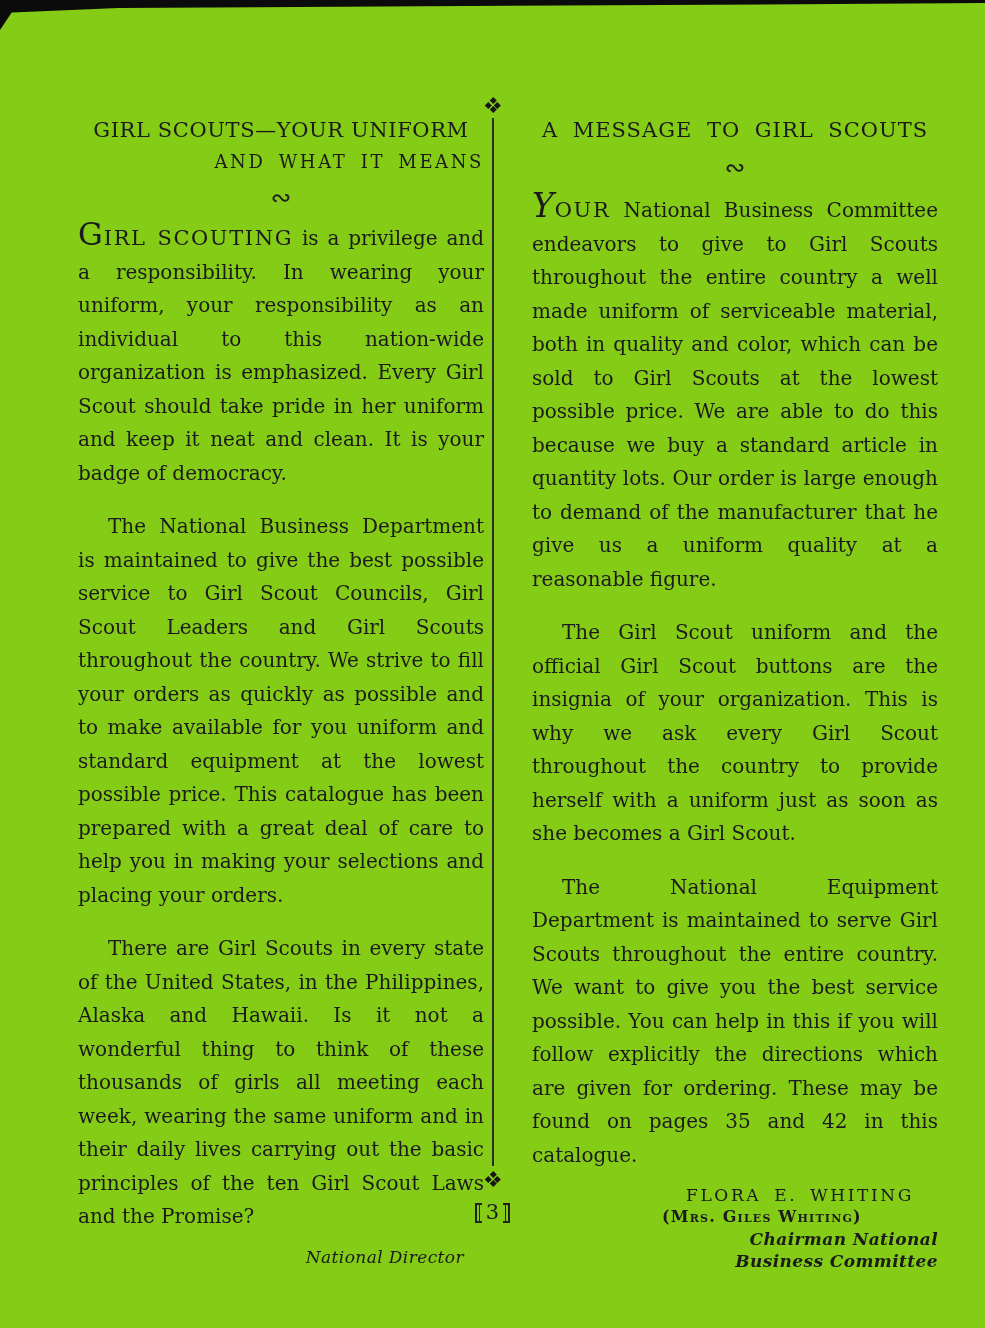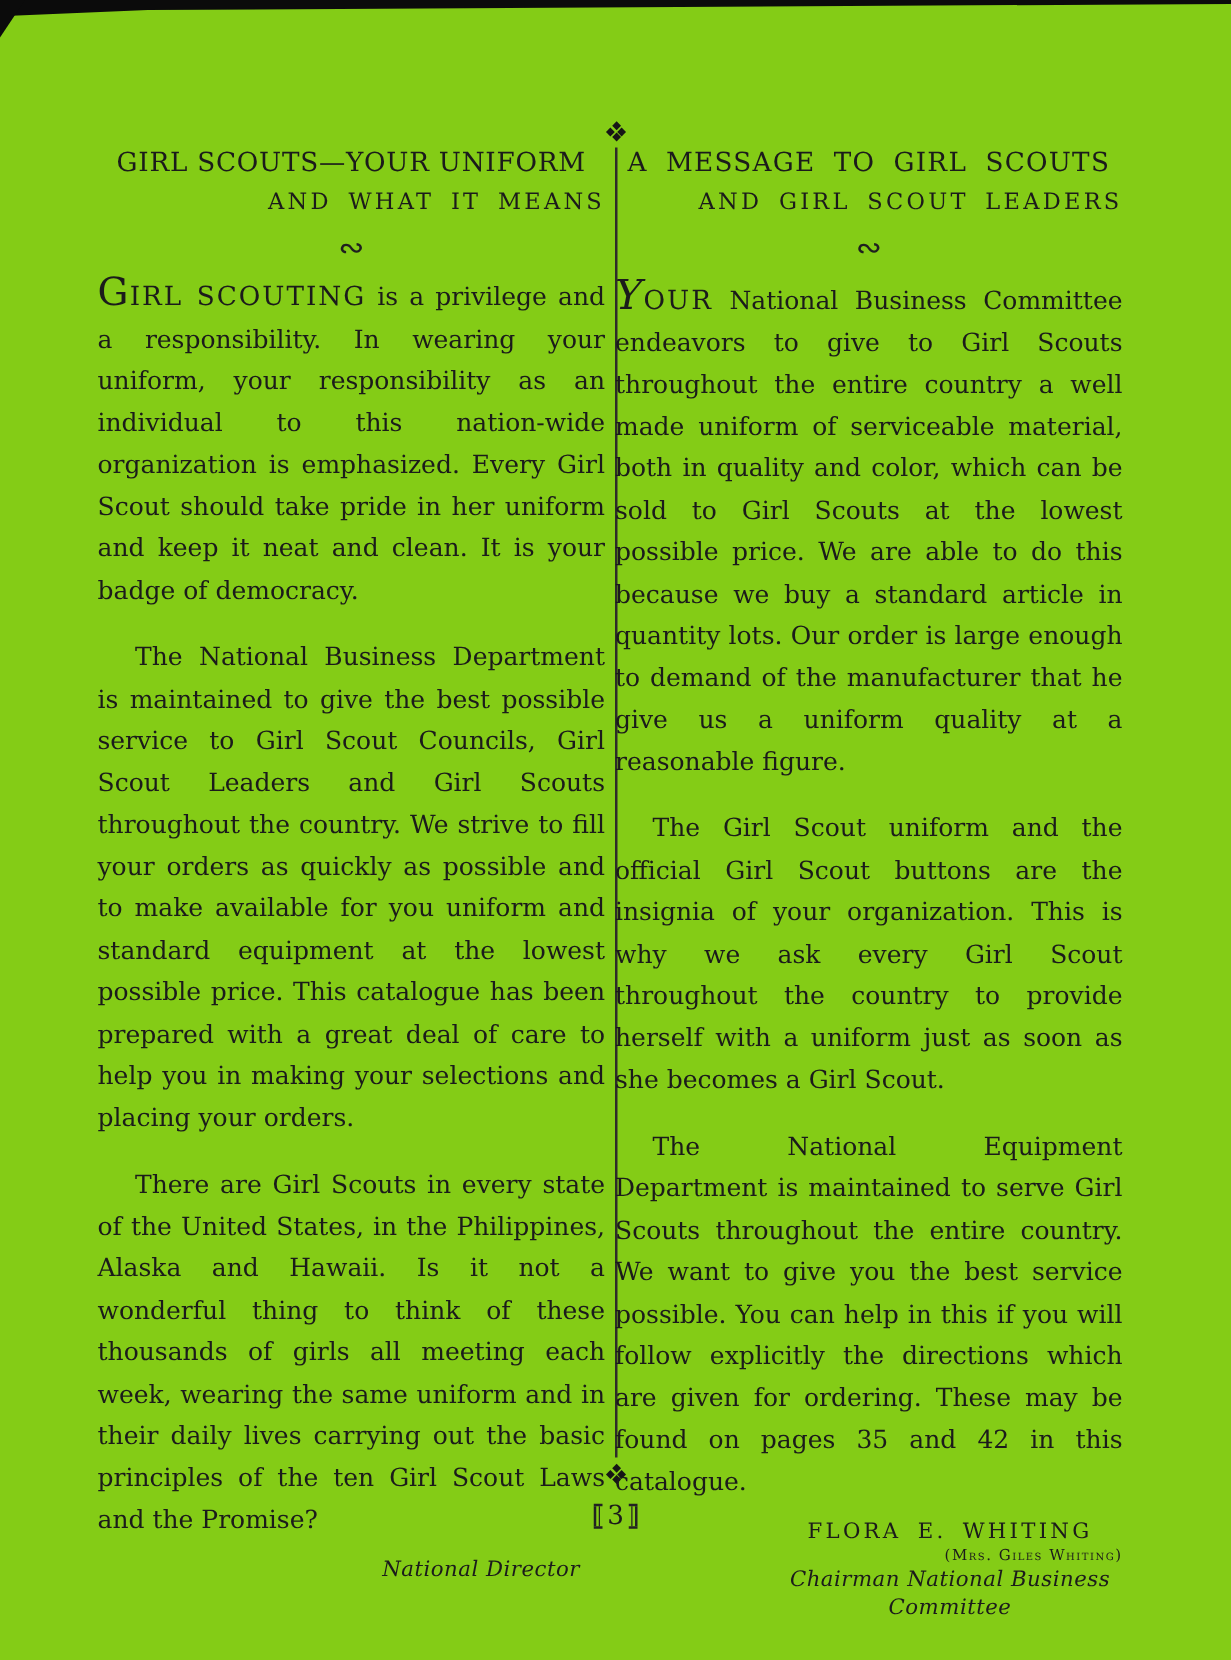--- a/index.html
+++ b/index.html
@@ -28,21 +28,21 @@
   .quad-top { left:486px; top:98px; }
   .quad-bottom { left:486px; top:1172px; }
   .quad i { position:absolute; width:4.6px; height:4.6px; background:#161616; transform:rotate(45deg); }
   .quad i:nth-child(1){ left:4.7px; top:0; }
   .quad i:nth-child(2){ left:0; top:4.7px; }
   .quad i:nth-child(3){ left:9.4px; top:4.7px; }
   .quad i:nth-child(4){ left:4.7px; top:9.4px; }
 
   .col { position:absolute; top:118px; width:406px; }
   .col-left { left:78px; }
-  .col-right { left:492px; }
+  .col-right { left:532px; }
 
   h1 {
     margin:0; font-size:21px; font-weight:500; text-align:center;
     letter-spacing:0.6px; white-space:nowrap;
   }
   h1.wide { letter-spacing:1px; word-spacing:7px; }
   h2 {
     margin:9px 0 0; font-size:18px; font-weight:500; text-align:right;
     letter-spacing:2.6px; word-spacing:5px;
   }
@@ -55,24 +55,24 @@
   p.lead { margin-top:0; }
   p.indent { text-indent:30px; margin-top:20px; }
   .init { font-size:31px; line-height:1; letter-spacing:1px; }
   .init.italic { font-style:italic; font-size:33px; }
   .smallcaps { font-size:21px; letter-spacing:1.6px; }
 
   .sig { margin-top:13px; line-height:1.25; }
   .sig-left { padding-left:120px; }
   .sig-right { padding-left:130px; }
   .sig-name { font-size:17px; letter-spacing:2.6px; word-spacing:5px; text-align:center; }
-  .sig-name2 { font-size:12px; letter-spacing:1.2px; text-align:right; font-variant:small-caps; margin-top:1px; }
+  .sig-name2 { font-size:16px; letter-spacing:1.2px; text-align:left; font-variant:small-caps; margin-top:1px;font-weight:bold; }
   .sig-title { font-style:italic; font-size:17px; letter-spacing:0.4px; margin-top:2px; }
   .sig-title-left { text-align:right; padding-right:20px; }
-  .sig-title-right { text-align:center; }
+  .sig-title-right { text-align:right;font-weight:bold; }
 
   .pagenum {
     position:absolute; top:1200px; left:0; width:985px;
     text-align:center; font-size:21px;
   }
   .pn-digit { margin:0 4px; }
   .pnb {
     display:inline-block; width:7px; height:20px; position:relative;
     vertical-align:-4px;
     border-top:2px solid #222; border-bottom:2px solid #222;
@@ -115,21 +115,20 @@
     <p class="indent">The National Business Department is maintained to give the best possible service to Girl Scout Councils, Girl Scout Leaders and Girl Scouts throughout the country. We strive to fill your orders as quickly as possible and to make available for you uniform and standard equipment at the lowest possible price. This catalogue has been prepared with a great deal of care to help you in making your selections and placing your orders.</p>
     <p class="indent">There are Girl Scouts in every state of the United States, in the Philippines, Alaska and Hawaii. Is it not a wonderful thing to think of these thousands of girls all meeting each week, wearing the same uniform and in their daily lives carrying out the basic principles of the ten Girl Scout Laws and the Promise?</p>
 
     <div class="sig sig-left">
       <div class="sig-title sig-title-left">National Director</div>
     </div>
   </section>
 
   <section class="col col-right">
     <h1 class="wide">A MESSAGE TO GIRL SCOUTS</h1>
-    <h2>AND GIRL SCOUT LEADERS</h2>
     <div class="flourish">∾</div>
 
     <p class="lead"><span class="init italic">Y</span><span class="smallcaps">OUR</span><span> National Business Committee endeavors to give to Girl Scouts throughout the entire country a well made uniform of serviceable material, both in quality and color, which can be sold to Girl Scouts at the lowest possible price. We are able to do this because we buy a standard article in quantity lots. Our order is large enough to demand of the manufacturer that he give us a uniform quality at a reasonable figure.</span></p>
 
     <p class="indent">The Girl Scout uniform and the official Girl Scout buttons are the insignia of your organization. This is why we ask every Girl Scout throughout the country to provide herself with a uniform just as soon as she becomes a Girl Scout.</p>
     <p class="indent">The National Equipment Department is maintained to serve Girl Scouts throughout the entire country. We want to give you the best service possible. You can help in this if you will follow explicitly the directions which are given for ordering. These may be found on pages 35 and 42 in this catalogue.</p>
 
     <div class="sig sig-right">
       <div class="sig-name">FLORA E. WHITING</div>
       <div class="sig-name2">(Mrs. Giles Whiting)</div>

